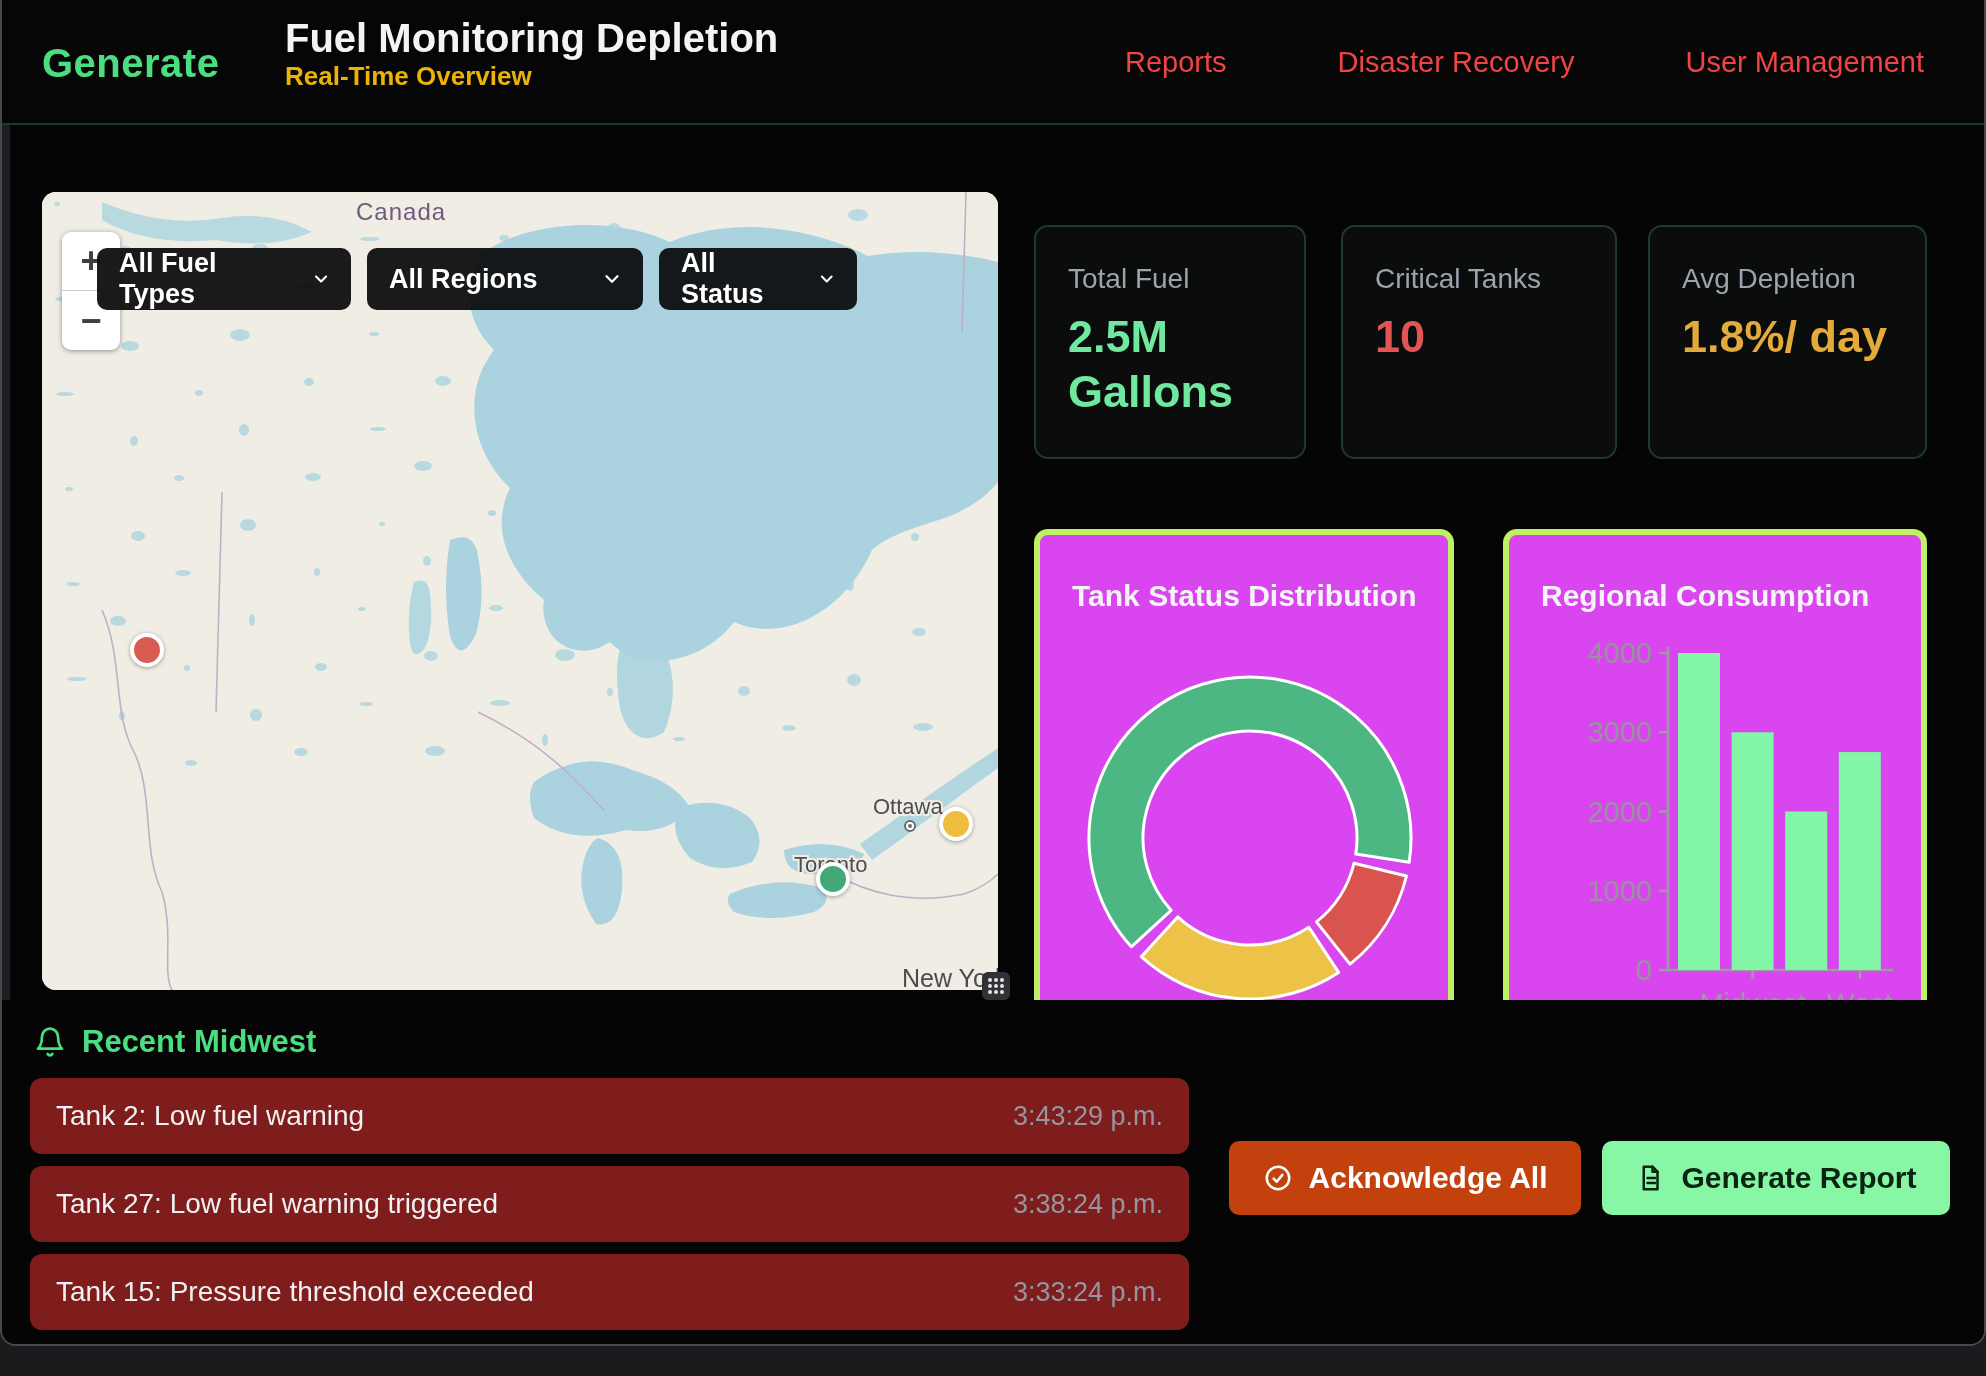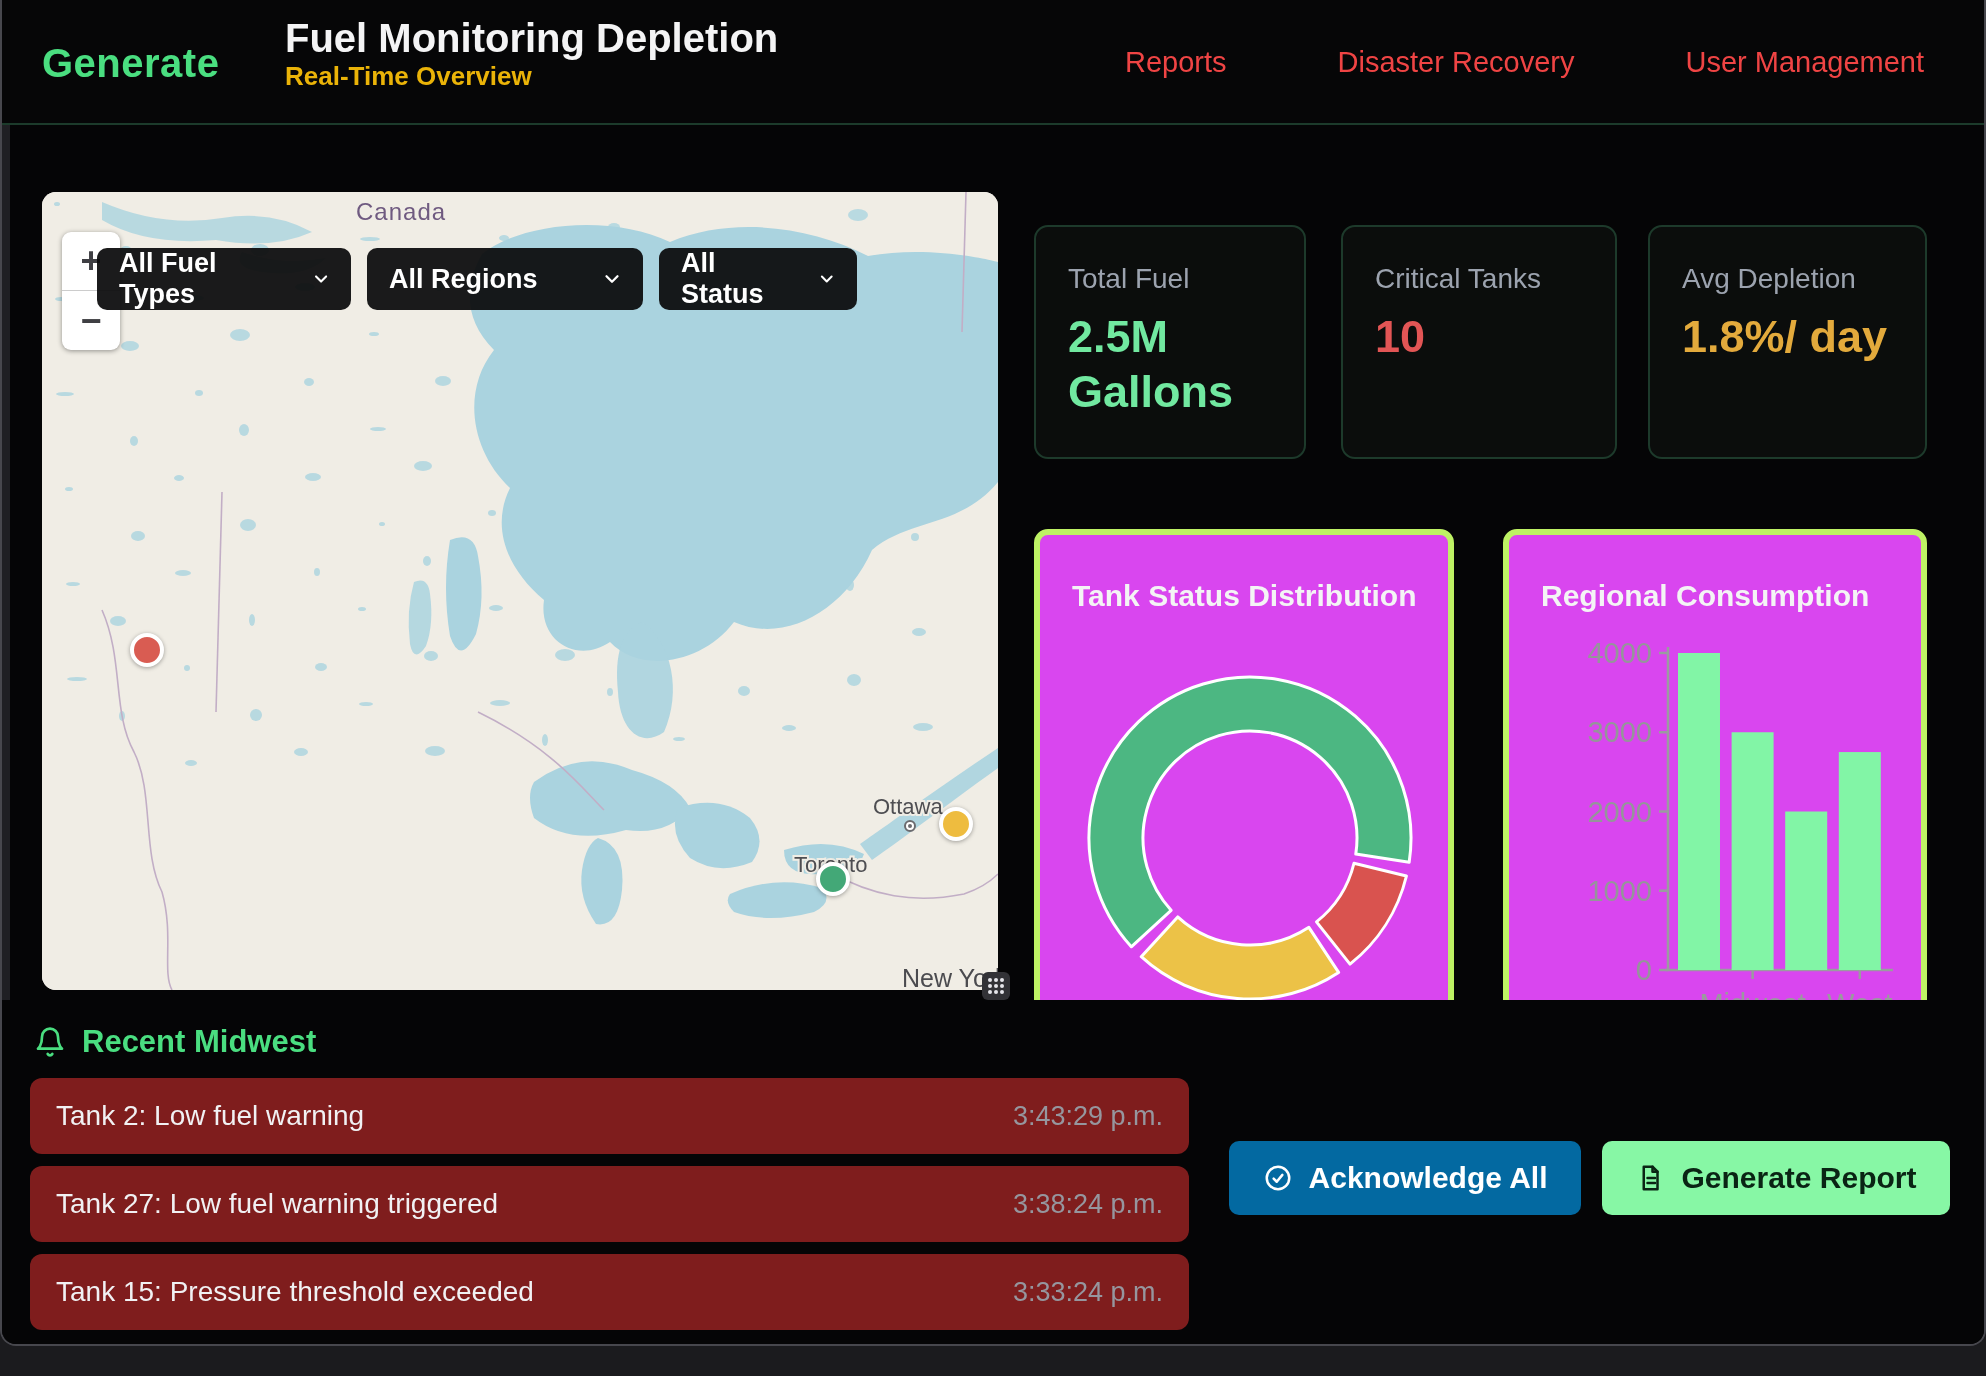--- a/index.html
+++ b/index.html
@@ -51,21 +51,21 @@
   
   #alerts-panel { position:absolute; left:0; right:0; top:1000px; bottom:0; background:#050506; z-index:5; }
   #alerts-header { position:absolute; left:32px; top:24px; display:flex; align-items:center; gap:16px; }
   #alerts-title { font-size:31px; font-weight:bold; color:#4ade80; }
   .alert-row { position:absolute; left:28px; width:1159px; height:76px; background:#7f1d1d; border-radius:12px;
                display:flex; align-items:center; justify-content:space-between; padding:0 26px; }
   .alert-text { font-size:28px; color:#f1f1f3; }
   .alert-time { font-size:27px; color:#96969e; }
   #alert-0 { top:78px; } #alert-1 { top:166px; } #alert-2 { top:254px; }
   .action-btn { position:absolute; top:141px; height:74px; border-radius:10px; display:flex; align-items:center; justify-content:center; gap:16px; cursor:pointer; border:none; }
-  #ack-btn { left:1227px; width:352px; background:#0369a1; }
+  #ack-btn { left:1227px; width:352px; background:#c2410c; }
   #ack-btn span { color:#fff; font-size:30px; font-weight:bold; }
   #gen-btn { left:1600px; width:348px; background:#87f7a5; }
   #gen-btn span { color:#0a2414; font-size:30px; font-weight:bold; }
 </style>
 </head>
 <body>
 
 <div id="app">
   <div id="left-edge"></div>
 

